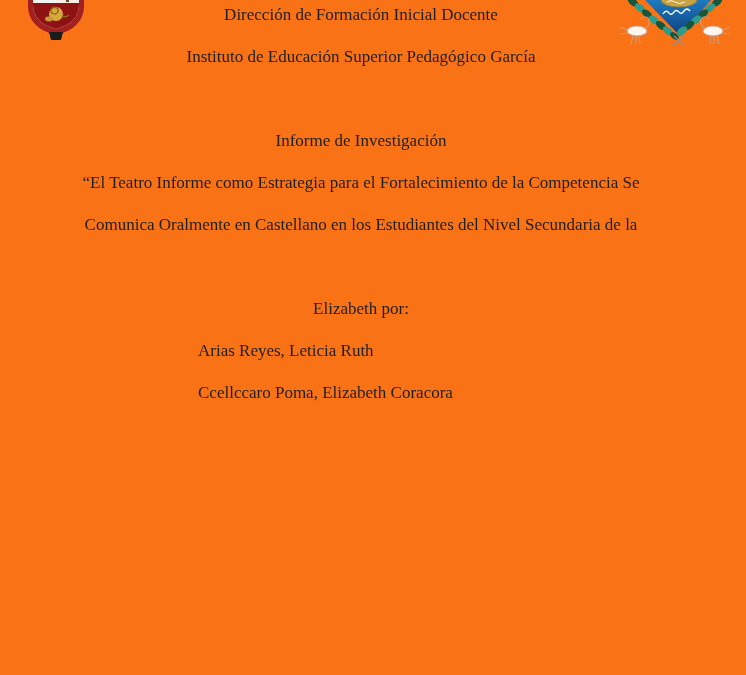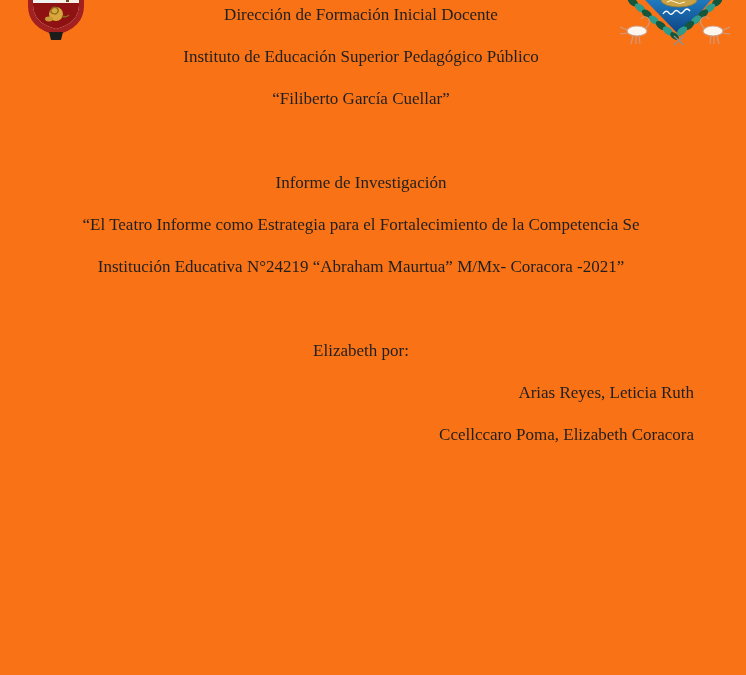--- a/index.html
+++ b/index.html
@@ -41,21 +41,21 @@
     width: 666px;
   }
   .line {
     height: 42px;
     line-height: 42px;
     font-size: 17px;
     white-space: nowrap;
     overflow: visible;
   }
   .center { text-align: center; }
-  .author { text-align: right; padding-left: 170px; }
+  .author { text-align: left; padding-left: 170px; }
   .blank { height: 42px; }
 </style>
 </head>
 <body>
 
 <div class="page">
 
   <div class="emblem emblem-left">
     <svg width="76" height="70" viewBox="0 0 76 70" xmlns="http://www.w3.org/2000/svg">
 
@@ -134,28 +134,27 @@
         <ellipse cx="24" cy="31" rx="10" ry="5" fill="#fdf6ef"></ellipse>
         <path d="M32,29 q7,-6 3,-11 q-4,-3 -7,1"></path>
         <path d="M14,30 l-7,-3 M15,33 l-8,1"></path>
         <path d="M20,36 l-2,8 M26,36 l1,8 M23,36 l0,8"></path>
       </g>
     </svg>
   </div>
 
   <div class="content">
     <div class="line center">Dirección de Formación Inicial Docente</div>
-    <div class="line center">Instituto de Educación Superior Pedagógico Público</div>
-    <div class="line center">“Filiberto García Cuellar”</div>
+    <div class="line center">Instituto de Educación Superior Pedagógico García</div>
 
     <div class="line blank"></div>
 
     <div class="line center">Informe de Investigación</div>
     <div class="line center">“El Teatro Informe como Estrategia para el Fortalecimiento de la Competencia Se</div>
-    <div class="line center">Institución Educativa N°24219 “Abraham Maurtua” M/Mx- Coracora -2021”</div>
+    <div class="line center">Comunica Oralmente en Castellano en los Estudiantes del Nivel Secundaria de la</div>
 
     <div class="line blank"></div>
 
     <div class="line center">Elizabeth por:</div>
     <div class="line author">Arias Reyes, Leticia Ruth</div>
     <div class="line author">Ccellccaro Poma, Elizabeth Coracora</div>
 
     <div class="line blank"></div>
 
   </div>

